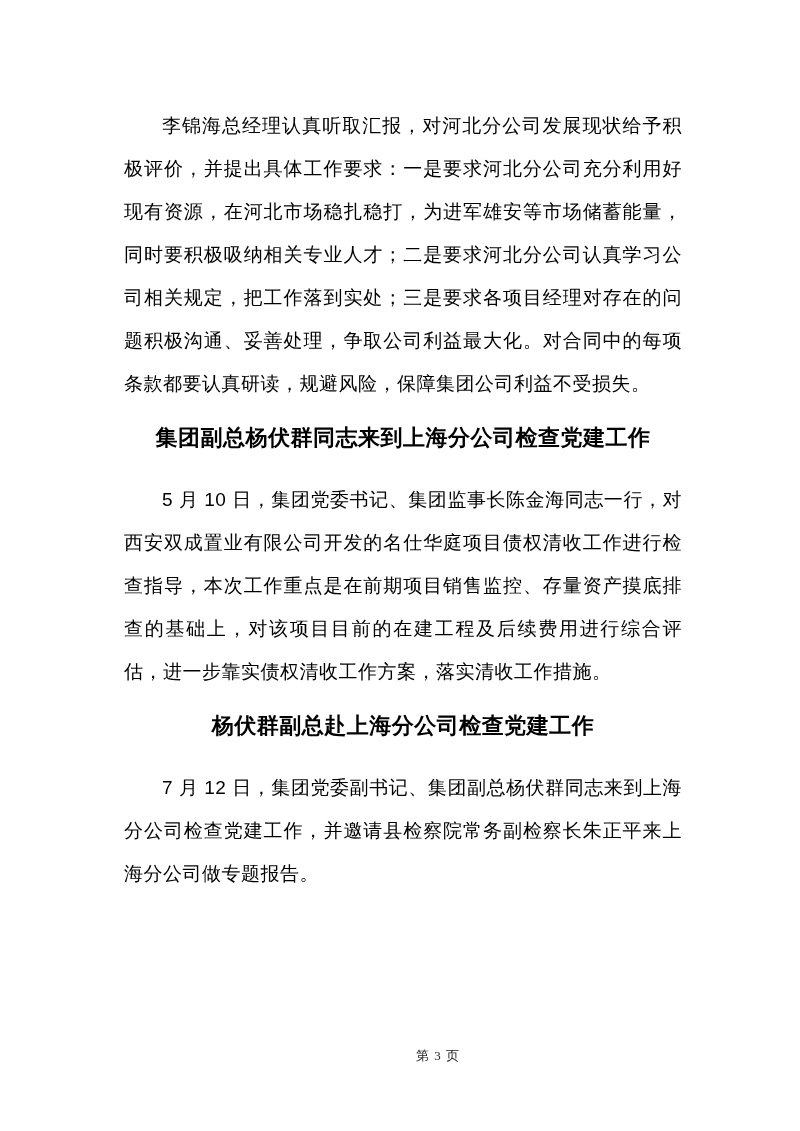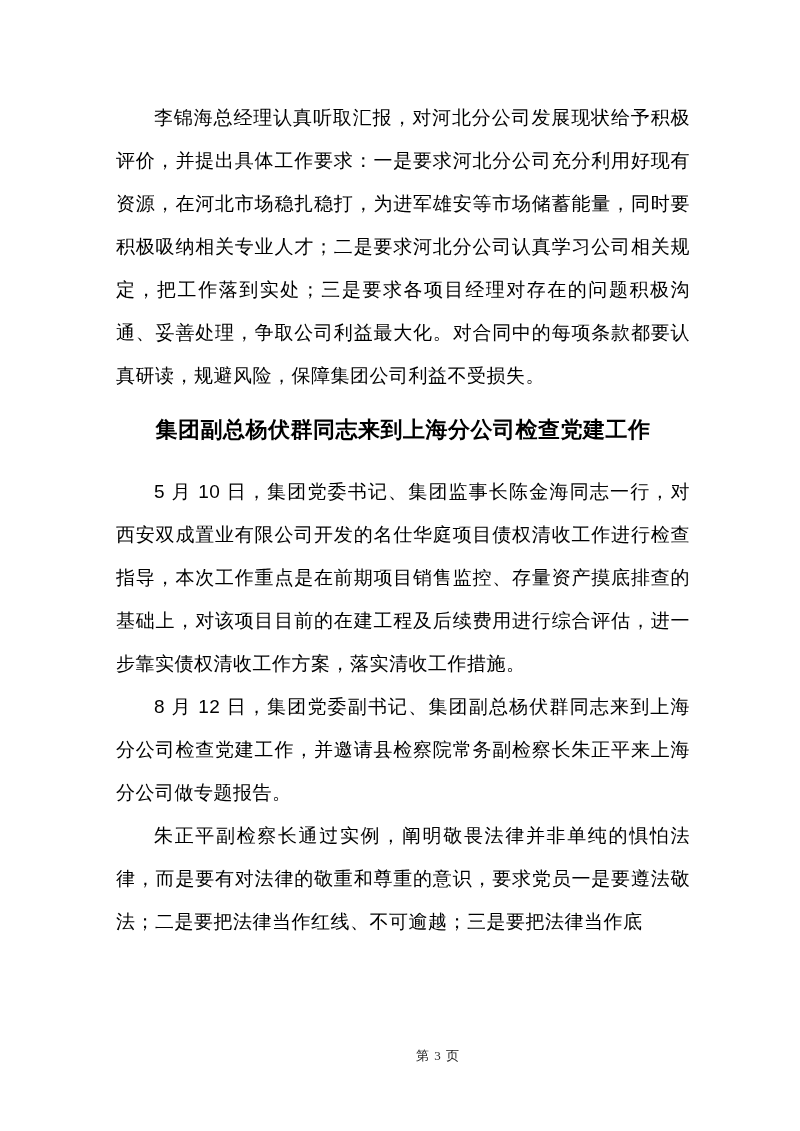--- a/index.html
+++ b/index.html
@@ -16,21 +16,21 @@
     font-family: "Liberation Sans", "DejaVu Sans", sans-serif;
     overflow: hidden;
   }
   .doc-body {
     position: absolute;
     left: 116px;
     top: 96px;
     width: 574px;
   }
   .para {
-    margin: 0;
+    margin: 8px;
     font-size: 19px;
     line-height: 43px;
     text-align: justify;
     text-justify: inter-character;
     text-indent: 2em;
     letter-spacing: 0.5px;
     color: #000000;
   }
   .heading {
     margin: 11px 0 19px 0;
@@ -60,22 +60,22 @@
 <body>
 
 <div class="page">
   <div class="doc-body">
     <p class="para">李锦海总经理认真听取汇报，对河北分公司发展现状给予积极评价，并提出具体工作要求：一是要求河北分公司充分利用好现有资源，在河北市场稳扎稳打，为进军雄安等市场储蓄能量，同时要积极吸纳相关专业人才；二是要求河北分公司认真学习公司相关规定，把工作落到实处；三是要求各项目经理对存在的问题积极沟通、妥善处理，争取公司利益最大化。对合同中的每项条款都要认真研读，规避风险，保障集团公司利益不受损失。</p>
 
     <h2 class="heading">集团副总杨伏群同志来到上海分公司检查党建工作</h2>
 
     <p class="para">5 月 10 日，集团党委书记、集团监事长陈金海同志一行，对西安双成置业有限公司开发的名仕华庭项目债权清收工作进行检查指导，本次工作重点是在前期项目销售监控、存量资产摸底排查的基础上，对该项目目前的在建工程及后续费用进行综合评估，进一步靠实债权清收工作方案，落实清收工作措施。</p>
 
+    <h2 class="heading">杨伏群副总赴上海分公司检查党建工作</h2>
 
-    <p class="para">8 月 12 日，集团党委副书记、集团副总杨伏群同志来到上海分公司检查党建工作，并邀请县检察院常务副检察长朱正平来上海分公司做专题报告。</p>
+    <p class="para">7 月 12 日，集团党委副书记、集团副总杨伏群同志来到上海分公司检查党建工作，并邀请县检察院常务副检察长朱正平来上海分公司做专题报告。</p>
 
-    <p class="para">朱正平副检察长通过实例，阐明敬畏法律并非单纯的惧怕法律，而是要有对法律的敬重和尊重的意识，要求党员一是要遵法敬法；二是要把法律当作红线、不可逾越；三是要把法律当作底</p>
   </div>
 
   <div class="footer">
     <span class="page-number">第 3 页</span>
   </div>
 </div>
 
 </body></html>

